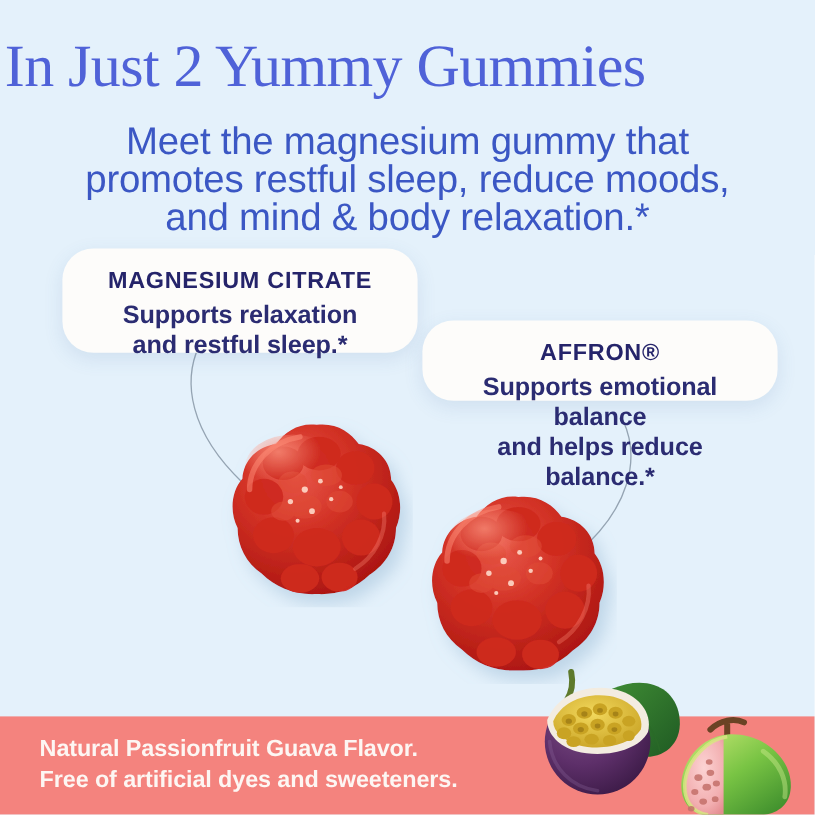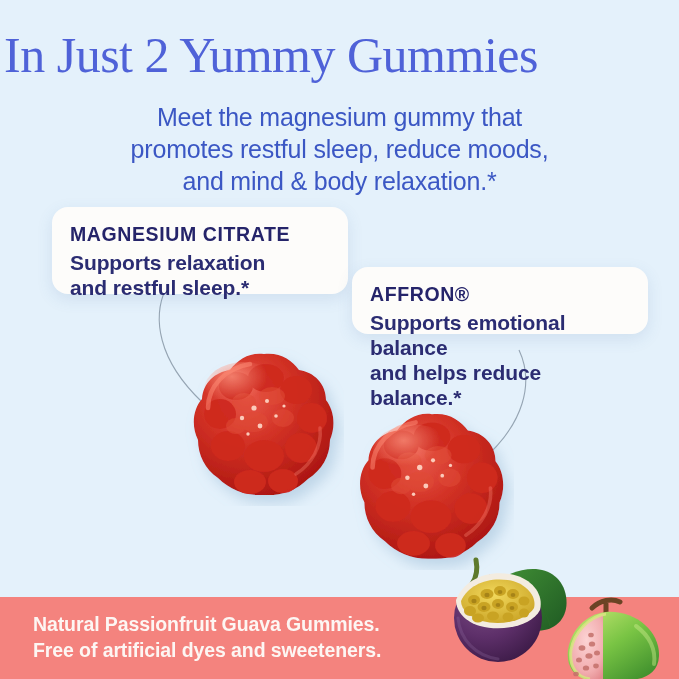--- a/index.html
+++ b/index.html
@@ -31,34 +31,34 @@
     white-space: nowrap;
   }
 
   
   #subtitle {
     position: absolute;
     top: 101px;
     left: 0;
     width: 679px;
     text-align: center;
-    font-size: 25px;
+    font-size: 32px;
     line-height: 32px;
     color: #3b57c4;
     letter-spacing: -0.2px;
   }
   #subtitle .ln { display: block; }
 
   
   .callout {
     position: absolute;
     background: #fdfcfa;
-    border-radius: 16px;
+    border-radius: 26px;
     box-shadow: 0 5px 16px rgba(70, 110, 160, 0.13);
-    text-align: left;
+    text-align: center;
     color: #25246a;
     padding: 14px 18px 16px;
     box-sizing: border-box;
   }
   .callout .title {
     display: block;
     font-size: 19.5px;
     font-weight: bold;
     letter-spacing: 0.6px;
     line-height: 26px;
@@ -268,21 +268,21 @@
   </div>
 
   <div class="callout" id="callout-right">
     <span class="title">AFFRON®</span>
     <span class="desc">Supports emotional balance</span>
     <span class="desc">and helps reduce balance.*</span>
   </div>
 
   <div id="banner">
     <div id="banner-text">
-      <span class="ln">Natural Passionfruit Guava Gummies.</span>
+      <span class="ln">Natural Passionfruit Guava Flavor.</span>
       <span class="ln">Free of artificial dyes and sweeteners.</span>
     </div>
   </div>
 
   <svg id="fruit-art" viewBox="0 0 239 123">
     <defs>
       <radialGradient id="pfSkin" cx="35%" cy="28%" r="80%">
         <stop offset="0%" stop-color="#7d4f86"></stop>
         <stop offset="55%" stop-color="#5d2f69"></stop>
         <stop offset="100%" stop-color="#3b1a46"></stop>

